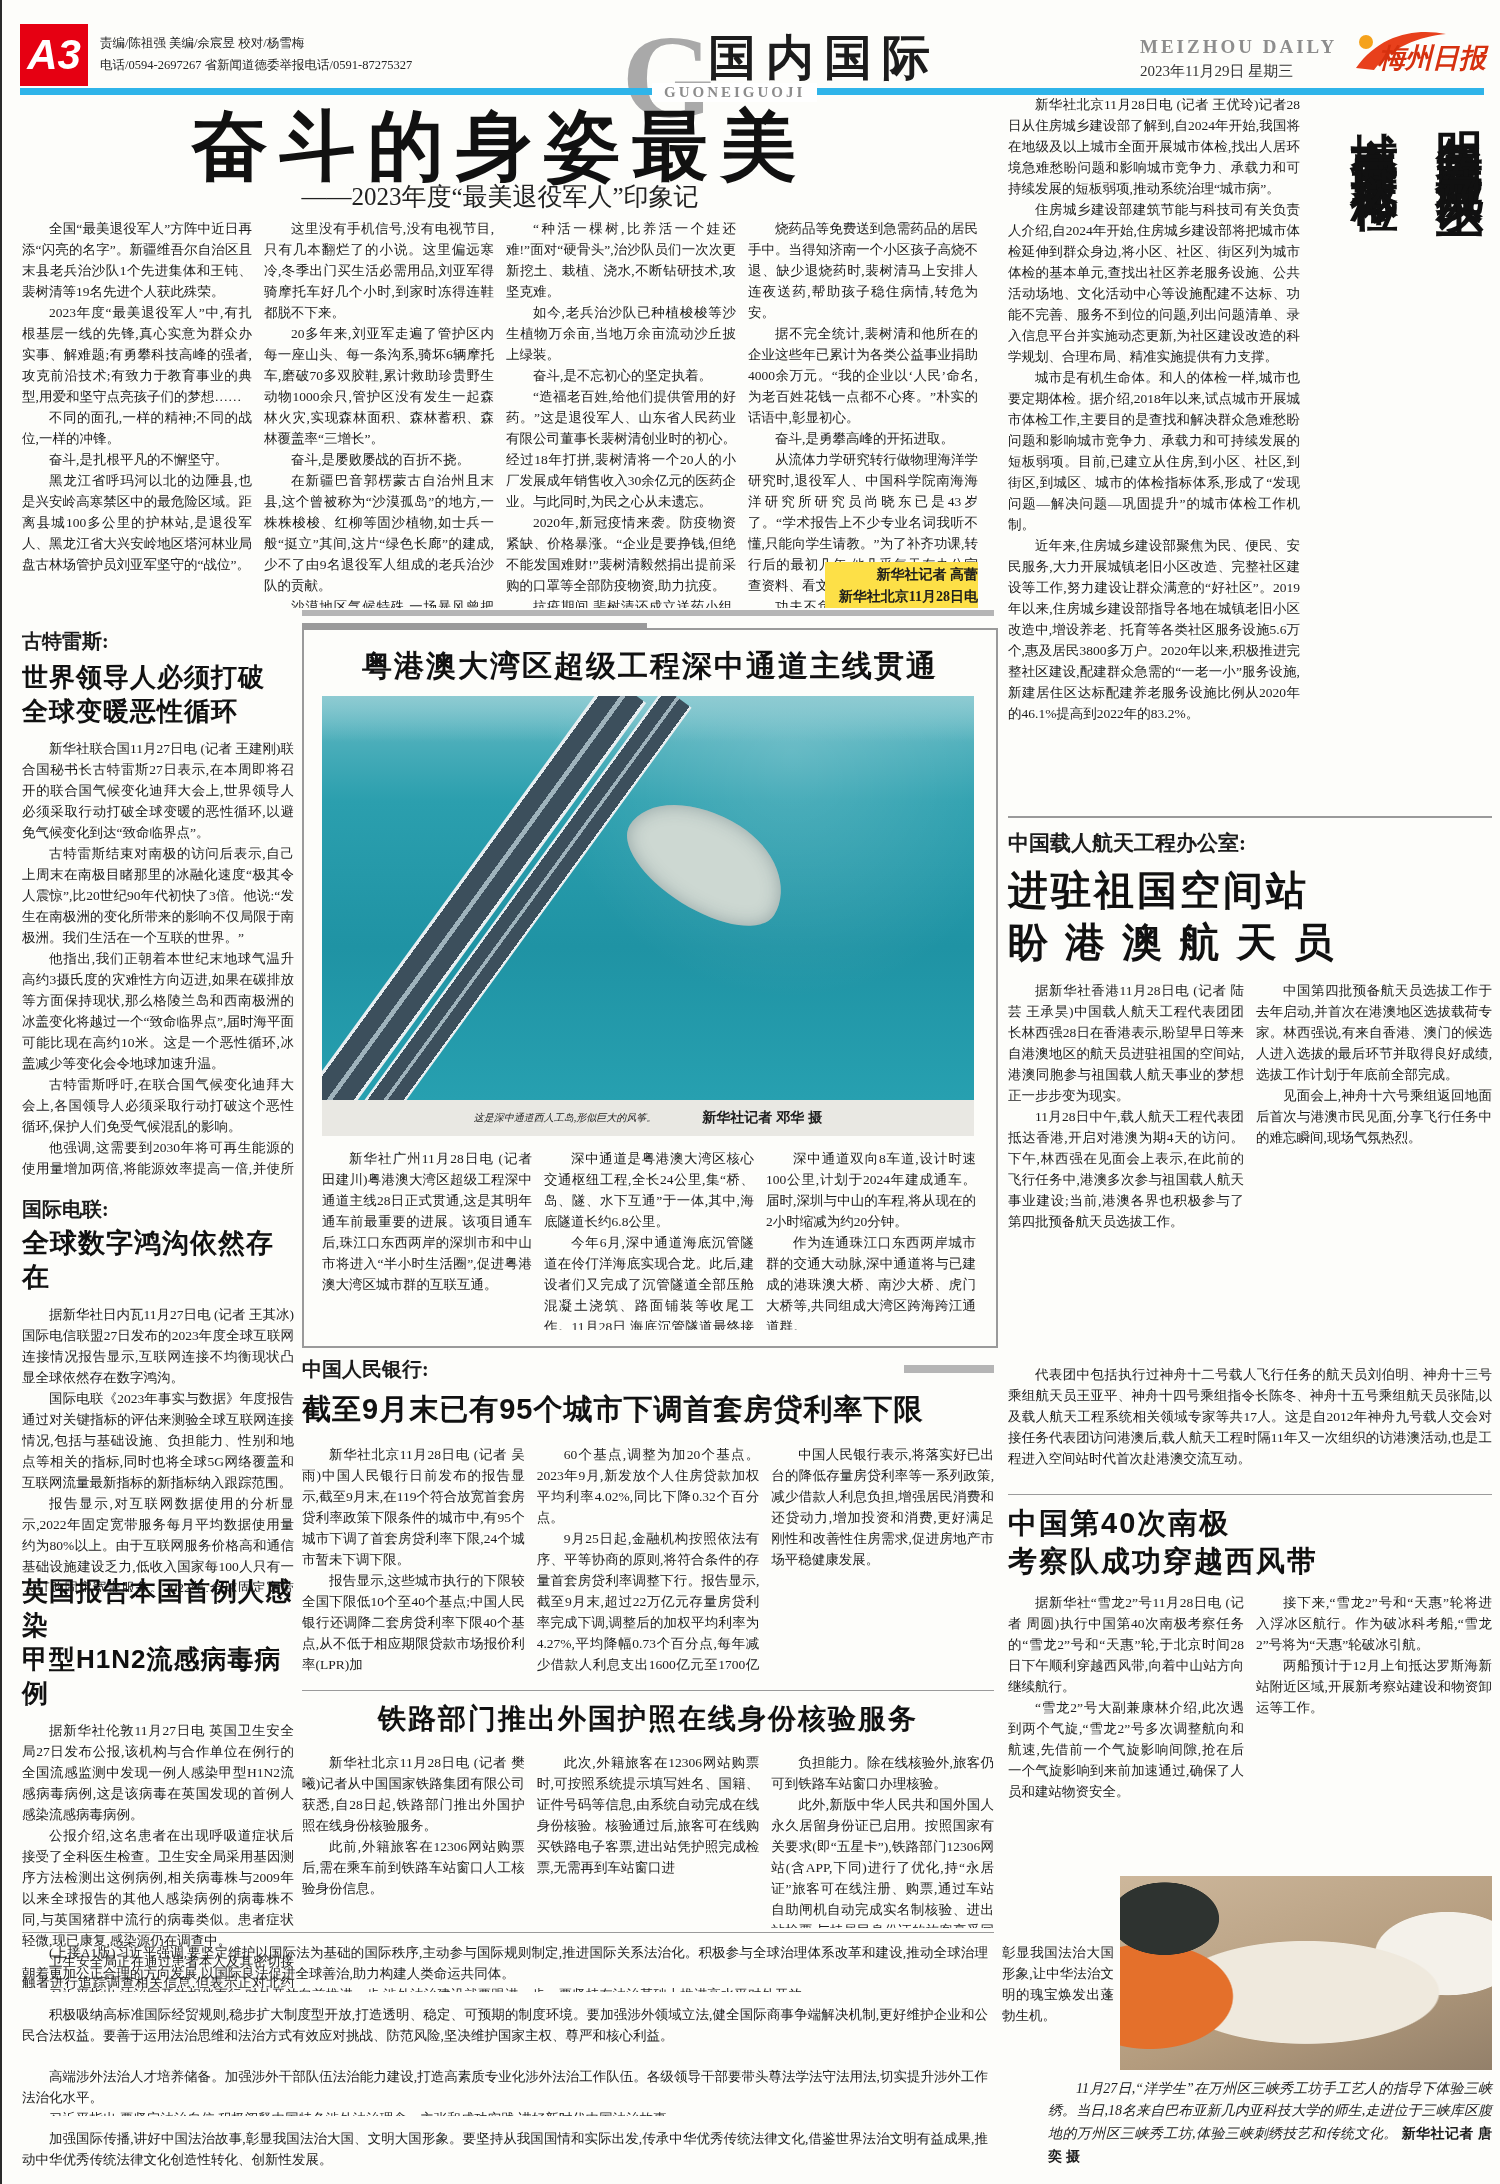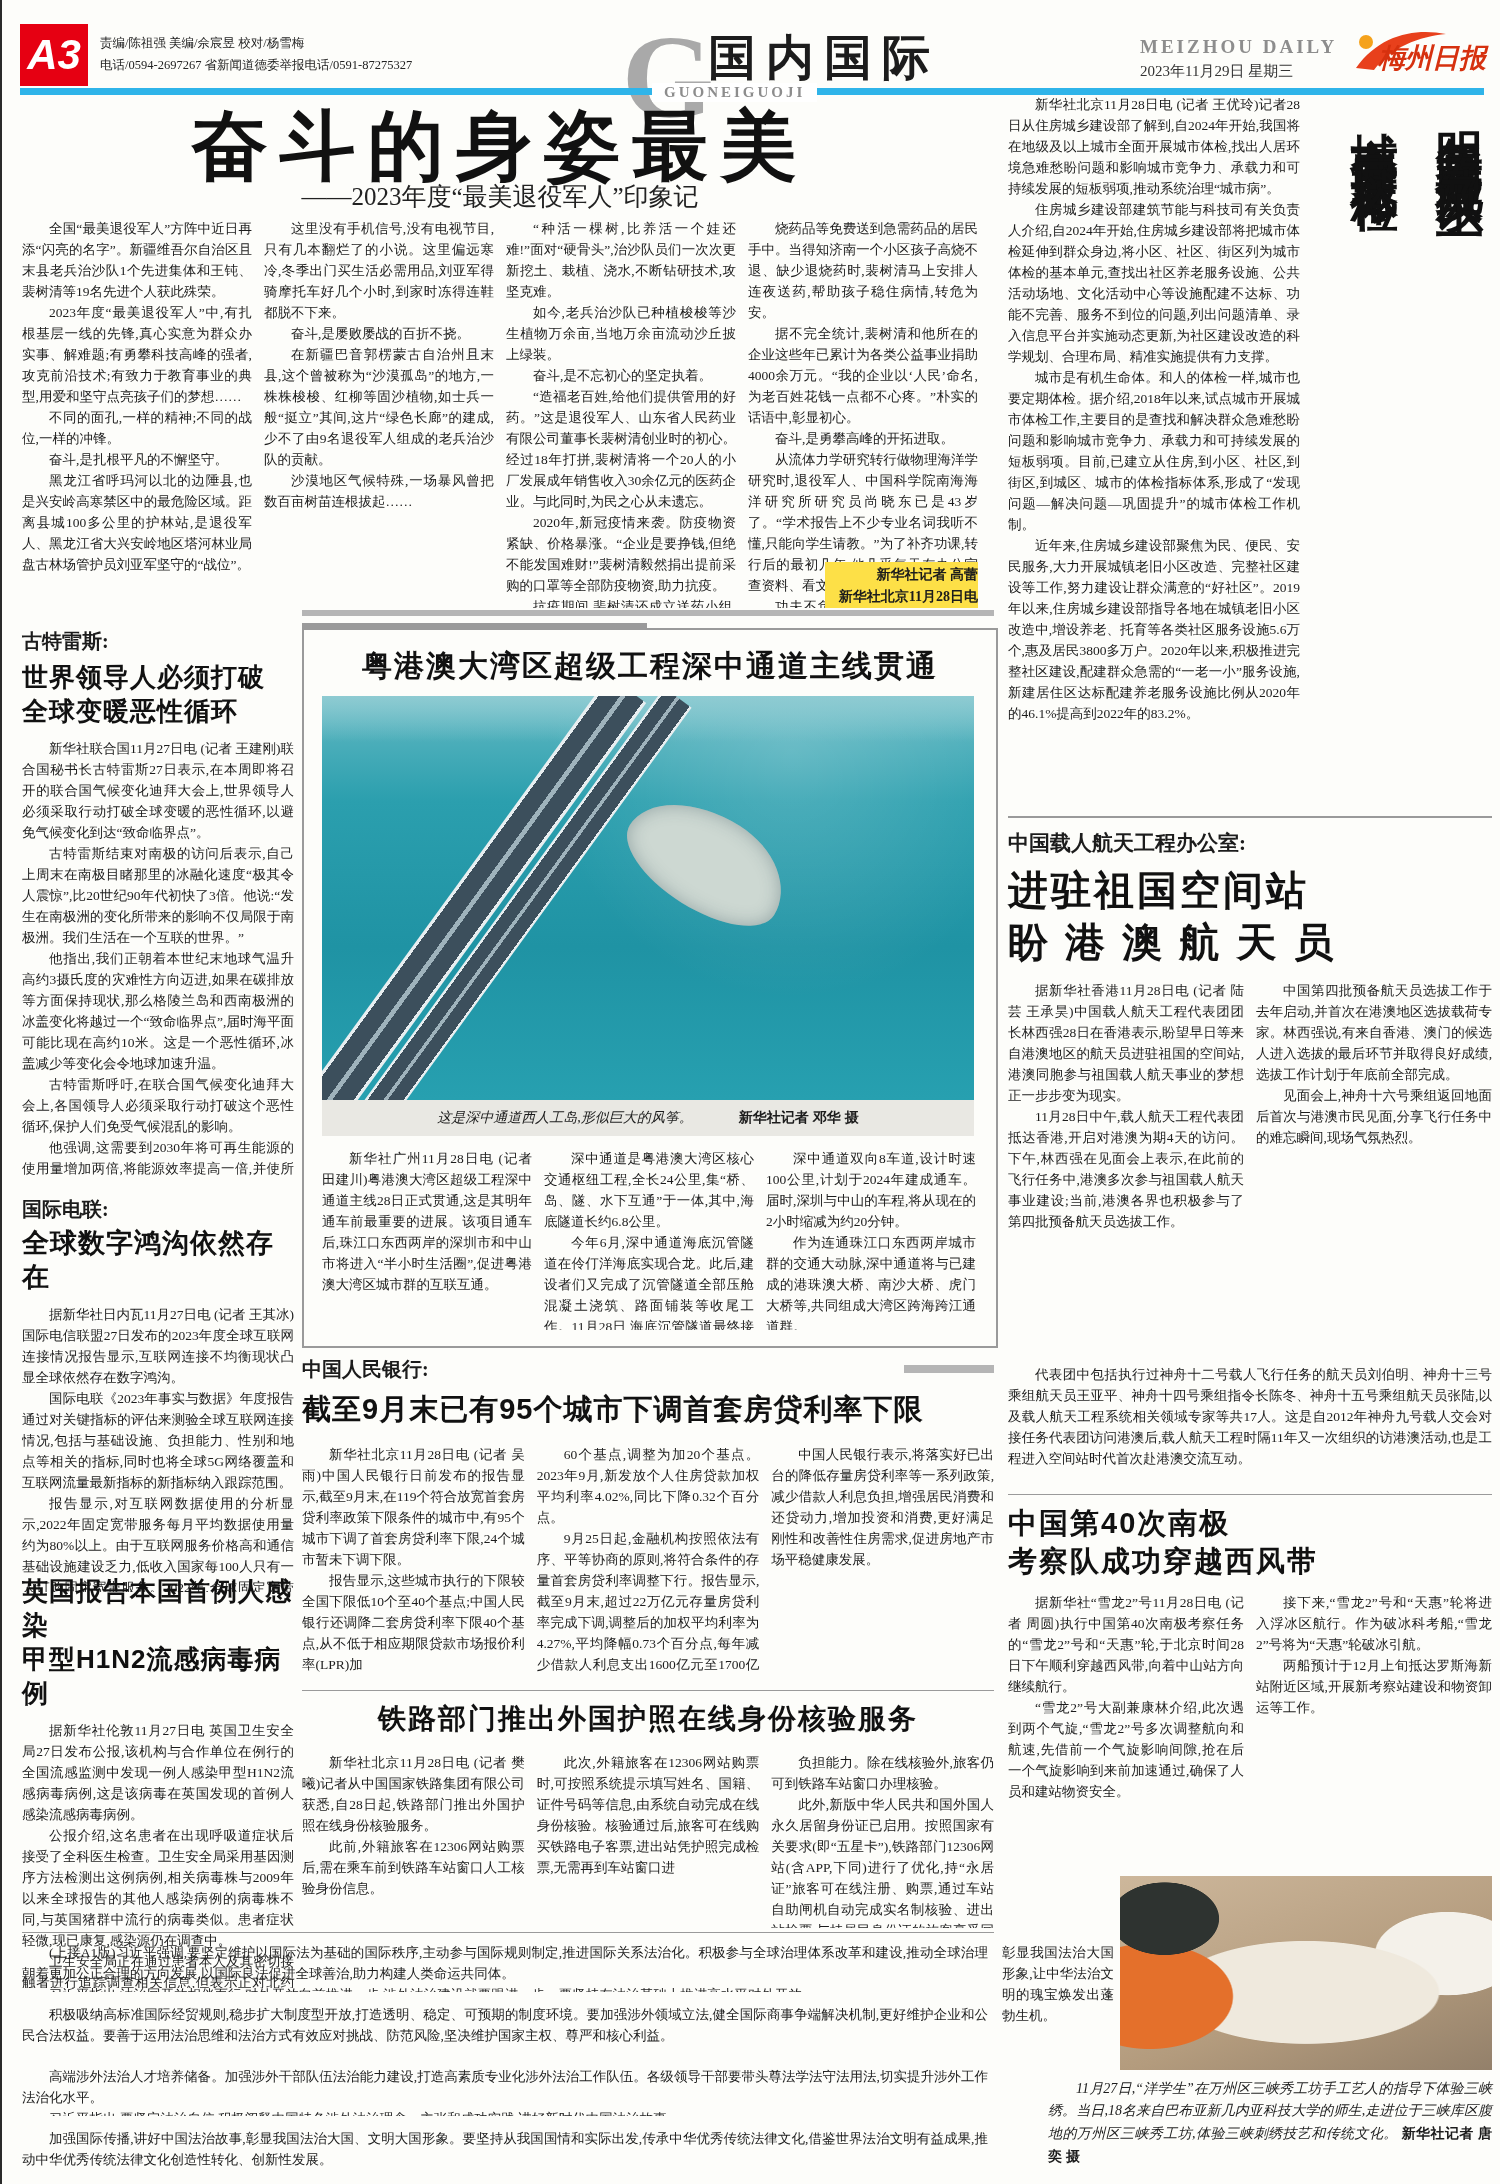--- a/index.html
+++ b/index.html
@@ -102,20 +102,21 @@
   <div class="abs cols body13" id="lead-body" style="position:absolute;">
     <div class="col">
         <p>全国“最美退役军人”方阵中近日再添“闪亮的名字”。新疆维吾尔自治区且末县老兵治沙队1个先进集体和王钝、裴树清等19名先进个人获此殊荣。</p>
         <p>2023年度“最美退役军人”中,有扎根基层一线的先锋,真心实意为群众办实事、解难题;有勇攀科技高峰的强者,攻克前沿技术;有致力于教育事业的典型,用爱和坚守点亮孩子们的梦想……</p>
         <p>不同的面孔,一样的精神;不同的战位,一样的冲锋。</p>
         <p>奋斗,是扎根平凡的不懈坚守。</p>
         <p>黑龙江省呼玛河以北的边陲县,也是兴安岭高寒禁区中的最危险区域。距离县城100多公里的护林站,是退役军人、黑龙江省大兴安岭地区塔河林业局盘古林场管护员刘亚军坚守的“战位”。</p>
       </div>
     <div class="col">
         <p>这里没有手机信号,没有电视节目,只有几本翻烂了的小说。这里偏远寒冷,冬季出门买生活必需用品,刘亚军得骑摩托车好几个小时,到家时冻得连鞋都脱不下来。</p>
+        <p>20多年来,刘亚军走遍了管护区内每一座山头、每一条沟系,骑坏6辆摩托车,磨破70多双胶鞋,累计救助珍贵野生动物1000余只,管护区没有发生一起森林火灾,实现森林面积、森林蓄积、森林覆盖率“三增长”。</p>
         <p>奋斗,是屡败屡战的百折不挠。</p>
         <p>在新疆巴音郭楞蒙古自治州且末县,这个曾被称为“沙漠孤岛”的地方,一株株梭梭、红柳等固沙植物,如士兵一般“挺立”其间,这片“绿色长廊”的建成,少不了由9名退役军人组成的老兵治沙队的贡献。</p>
         <p>沙漠地区气候特殊,一场暴风曾把数百亩树苗连根拔起……</p>
       </div>
     <div class="col">
         <p>“种活一棵树,比养活一个娃还难!”面对“硬骨头”,治沙队员们一次次更新挖土、栽植、浇水,不断钻研技术,攻坚克难。</p>
         <p>如今,老兵治沙队已种植梭梭等沙生植物万余亩,当地万余亩流动沙丘披上绿装。</p>
         <p>奋斗,是不忘初心的坚定执着。</p>
         <p>“造福老百姓,给他们提供管用的好药。”这是退役军人、山东省人民药业有限公司董事长裴树清创业时的初心。经过18年打拼,裴树清将一个20人的小厂发展成年销售收入30余亿元的医药企业。与此同时,为民之心从未遗忘。</p>
         <p>2020年,新冠疫情来袭。防疫物资紧缺、价格暴涨。“企业是要挣钱,但绝不能发国难财!”裴树清毅然捐出提前采购的口罩等全部防疫物资,助力抗疫。</p>
@@ -176,21 +177,21 @@
   <div class="abs" id="szt-box">
     <div class="abs" id="szt-accent"></div>
     <div class="abs h-mid" id="szt-title">粤港澳大湾区超级工程深中通道主线贯通</div>
     <div class="abs" id="szt-photo">
       <div style="position:absolute;left:0;top:0;width:100%;height:46px;background:linear-gradient(180deg,#8ecbd2,transparent);"></div>
       <div class="road" style="left:118px;top:-60px;width:46px;height:560px;transform:rotate(36deg);"></div>
       <div class="road" style="left:186px;top:-48px;width:34px;height:520px;transform:rotate(36deg);"></div>
       <div id="island"></div>
     </div>
     <div class="abs" id="szt-cap">
-      <span style="font-style:italic;font-size:14px;">这是深中通道西人工岛,形似巨大的风筝。</span>
+      <span style="font-style:italic;font-size:10px;">这是深中通道西人工岛,形似巨大的风筝。</span>
       <span class="sans" style="font-weight:700;font-size:14px;">新华社记者 邓华 摄</span>
     </div>
     <div class="abs cols body13" id="szt-body">
       <div class="col">
           <p>新华社广州11月28日电 (记者 田建川)粤港澳大湾区超级工程深中通道主线28日正式贯通,这是其明年通车前最重要的进展。该项目通车后,珠江口东西两岸的深圳市和中山市将进入“半小时生活圈”,促进粤港澳大湾区城市群的互联互通。</p>
         </div>
       <div class="col">
           <p>深中通道是粤港澳大湾区核心交通枢纽工程,全长24公里,集“桥、岛、隧、水下互通”于一体,其中,海底隧道长约6.8公里。</p>
           <p>今年6月,深中通道海底沉管隧道在伶仃洋海底实现合龙。此后,建设者们又完成了沉管隧道全部压舱混凝土浇筑、路面铺装等收尾工作。11月28日,海底沉管隧道最终接头完成系统压载,意味着深中通道的主线正式贯通。</p>
         </div>

